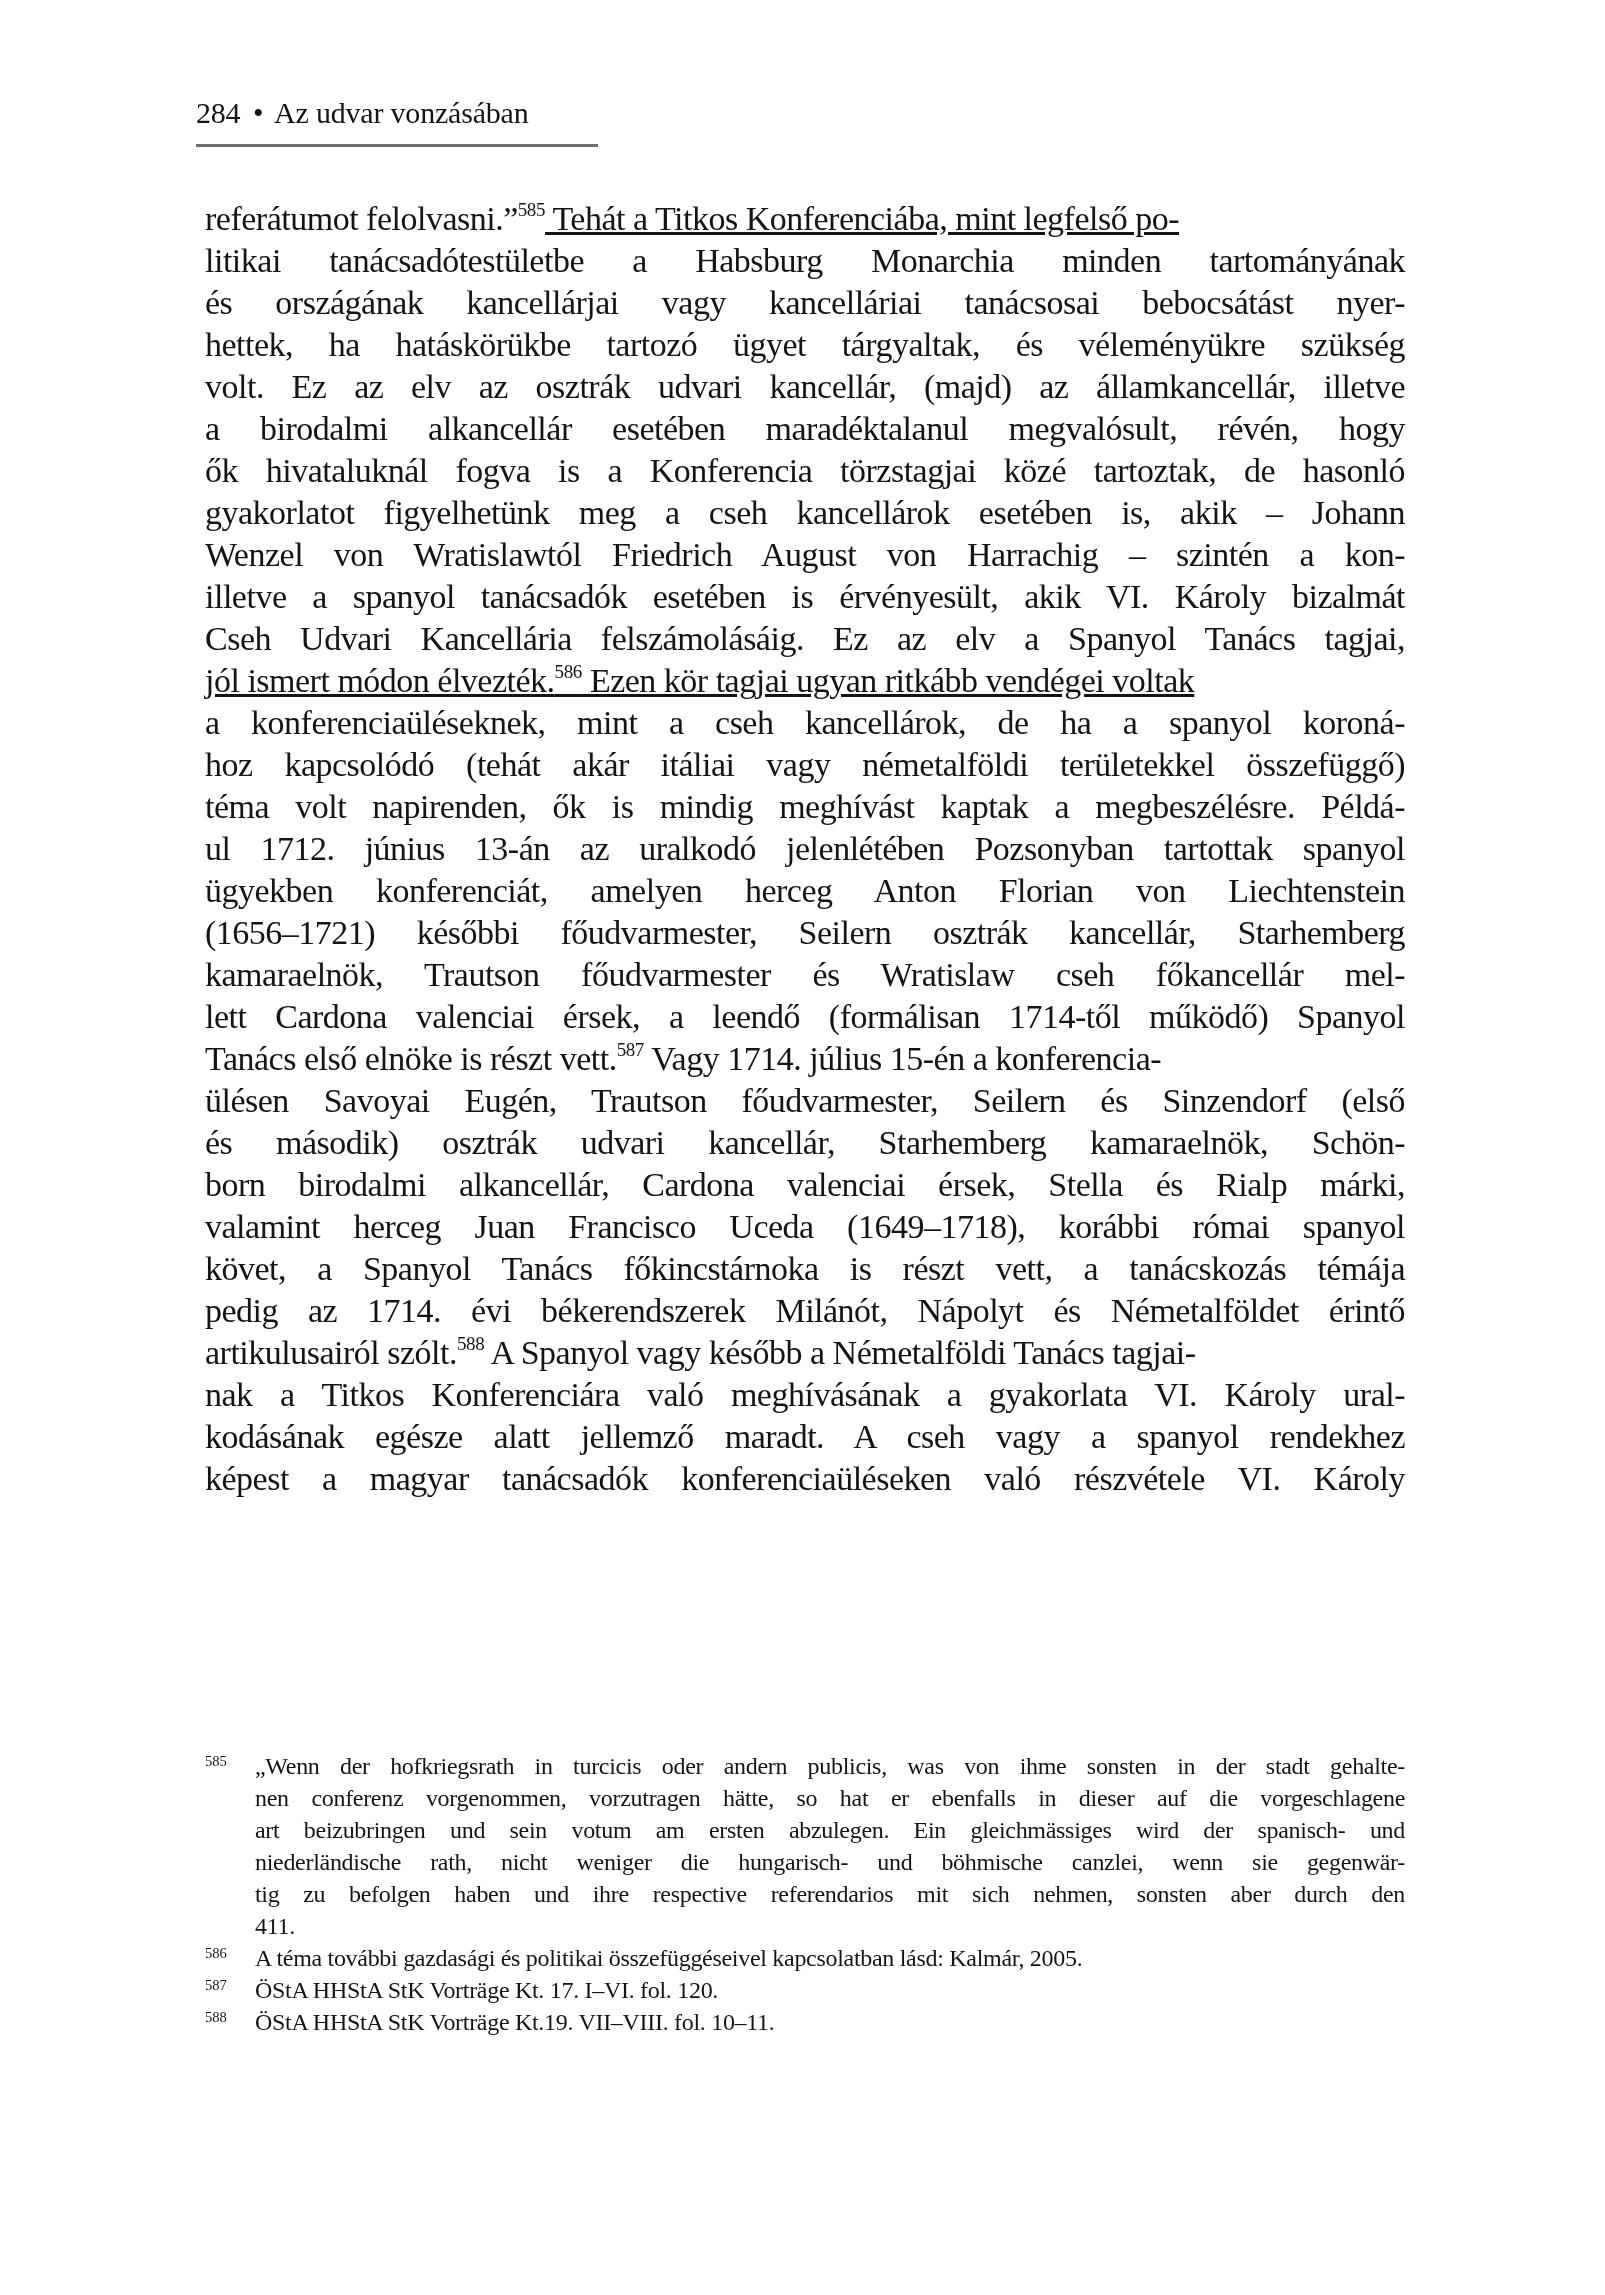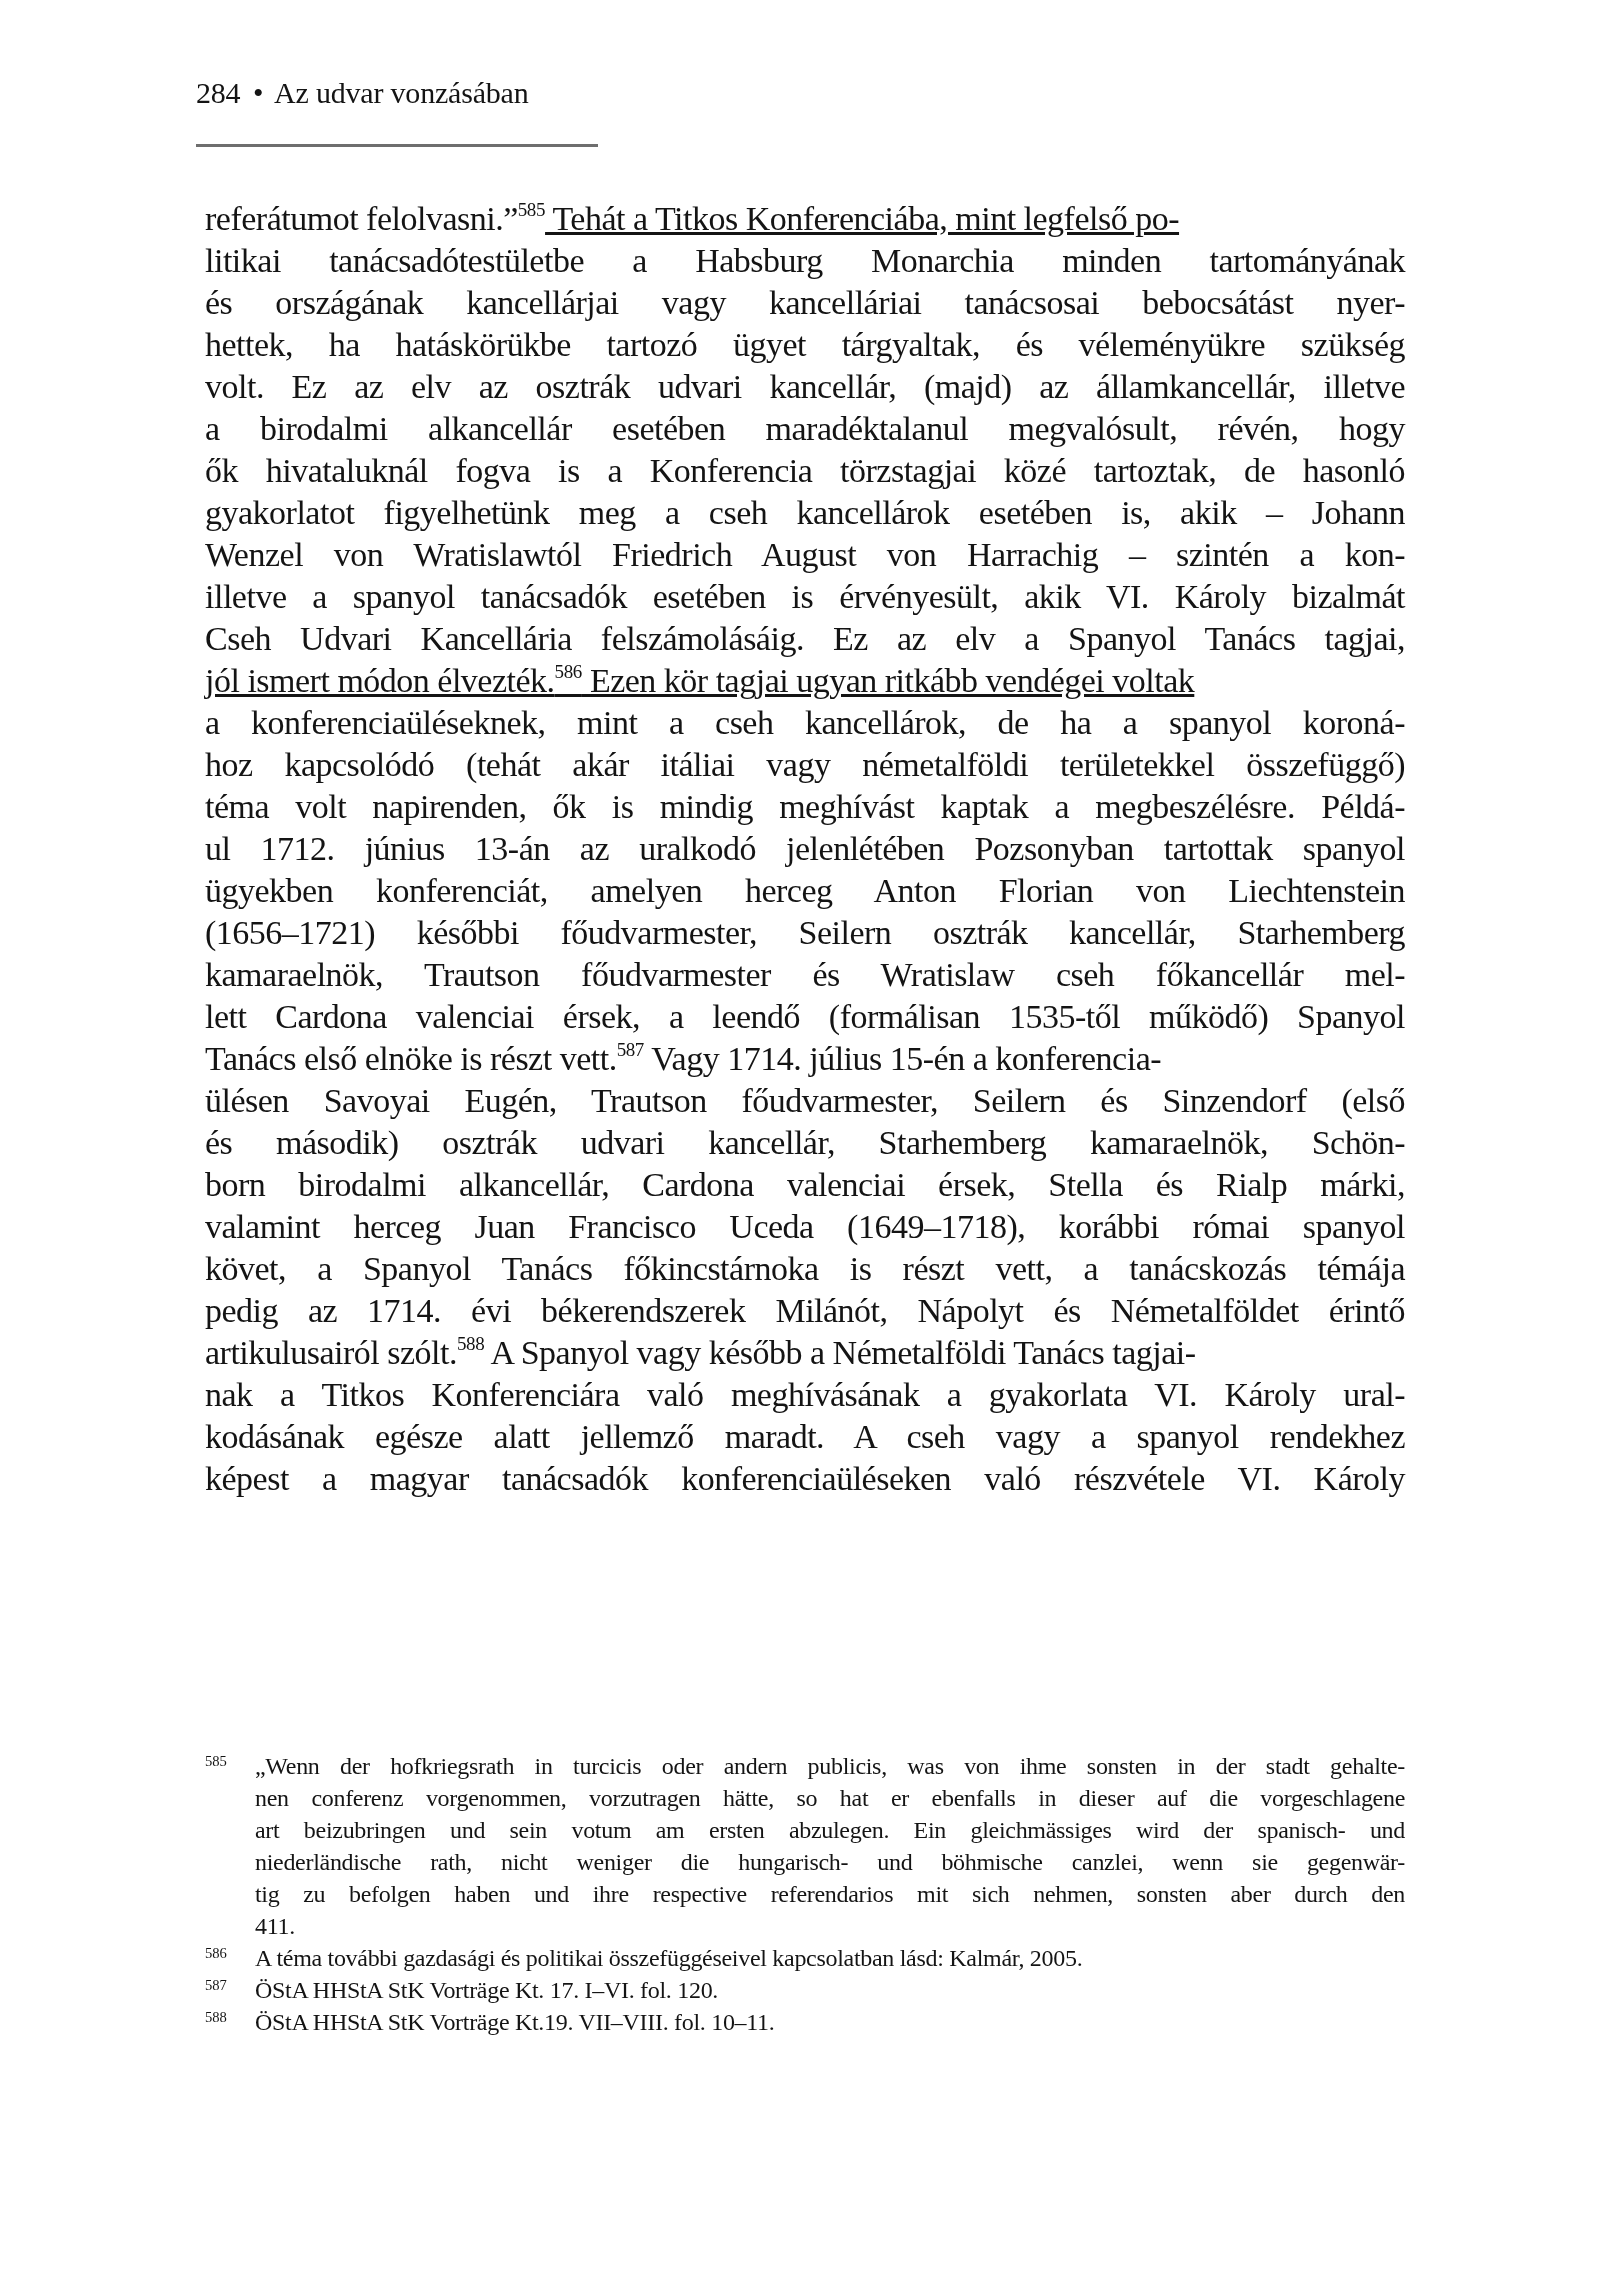--- a/index.html
+++ b/index.html
@@ -13,21 +13,21 @@
   }
   .page {
     position: absolute;
     left: 0; top: 0;
     width: 1605px; height: 2295px;
     background: #ffffff;
   }
   .running-head {
     position: absolute;
     left: 196px;
-    top: 76px;
+    top: 96px;
     font-size: 30px;
     line-height: 34px;
     white-space: nowrap;
     letter-spacing: -0.2px;
   }
   .running-head .bullet { padding: 0 5.2px; }
   .head-rule {
     position: absolute;
     left: 196px;
     top: 144px;
@@ -114,21 +114,21 @@
       <div class="line"><span>illetve a spanyol tanácsadók esetében is érvényesült, akik VI. Károly bizalmát</span></div>
       <div class="line"><span>Cseh Udvari Kancellária felszámolásáig. Ez az elv a Spanyol Tanács tagjai,</span></div>
       <div class="line" style="text-align: right; text-align-last: left; text-decoration: underline;"><span>jól ismert módon élvezték.</span><sup class="fn-ref">586</sup><span style="white-space: pre;"> Ezen kör tagjai ugyan ritkább vendégei voltak</span></div>
       <div class="line"><span>a konferenciaüléseknek, mint a cseh kancellárok, de ha a spanyol koroná-</span></div>
       <div class="line"><span>hoz kapcsolódó (tehát akár itáliai vagy németalföldi területekkel összefüggő)</span></div>
       <div class="line"><span>téma volt napirenden, ők is mindig meghívást kaptak a megbeszélésre. Példá-</span></div>
       <div class="line"><span>ul 1712. június 13-án az uralkodó jelenlétében Pozsonyban tartottak spanyol</span></div>
       <div class="line"><span>ügyekben konferenciát, amelyen herceg Anton Florian von Liechtenstein</span></div>
       <div class="line"><span>(1656–1721) későbbi főudvarmester, Seilern osztrák kancellár, Starhemberg</span></div>
       <div class="line"><span>kamaraelnök, Trautson főudvarmester és Wratislaw cseh főkancellár mel-</span></div>
-      <div class="line"><span>lett Cardona valenciai érsek, a leendő (formálisan 1535-től működő) Spanyol</span></div>
+      <div class="line"><span>lett Cardona valenciai érsek, a leendő (formálisan 1714-től működő) Spanyol</span></div>
       <div class="line" style="text-align: center; text-align-last: left;"><span>Tanács első elnöke is részt vett.</span><sup class="fn-ref">587</sup><span style="white-space: pre;"> Vagy 1714. július 15-én a konferencia-</span></div>
       <div class="line"><span>ülésen Savoyai Eugén, Trautson főudvarmester, Seilern és Sinzendorf (első</span></div>
       <div class="line"><span>és második) osztrák udvari kancellár, Starhemberg kamaraelnök, Schön-</span></div>
       <div class="line"><span>born birodalmi alkancellár, Cardona valenciai érsek, Stella és Rialp márki,</span></div>
       <div class="line"><span>valamint herceg Juan Francisco Uceda (1649–1718), korábbi római spanyol</span></div>
       <div class="line"><span>követ, a Spanyol Tanács főkincstárnoka is részt vett, a tanácskozás témája</span></div>
       <div class="line"><span>pedig az 1714. évi békerendszerek Milánót, Nápolyt és Németalföldet érintő</span></div>
       <div class="line" style="text-align: right; text-align-last: left;"><span>artikulusairól szólt.</span><sup class="fn-ref">588</sup><span style="white-space: pre;"> A Spanyol vagy később a Németalföldi Tanács tagjai-</span></div>
       <div class="line"><span>nak a Titkos Konferenciára való meghívásának a gyakorlata VI. Károly ural-</span></div>
       <div class="line"><span>kodásának egésze alatt jellemző maradt. A cseh vagy a spanyol rendekhez</span></div>

